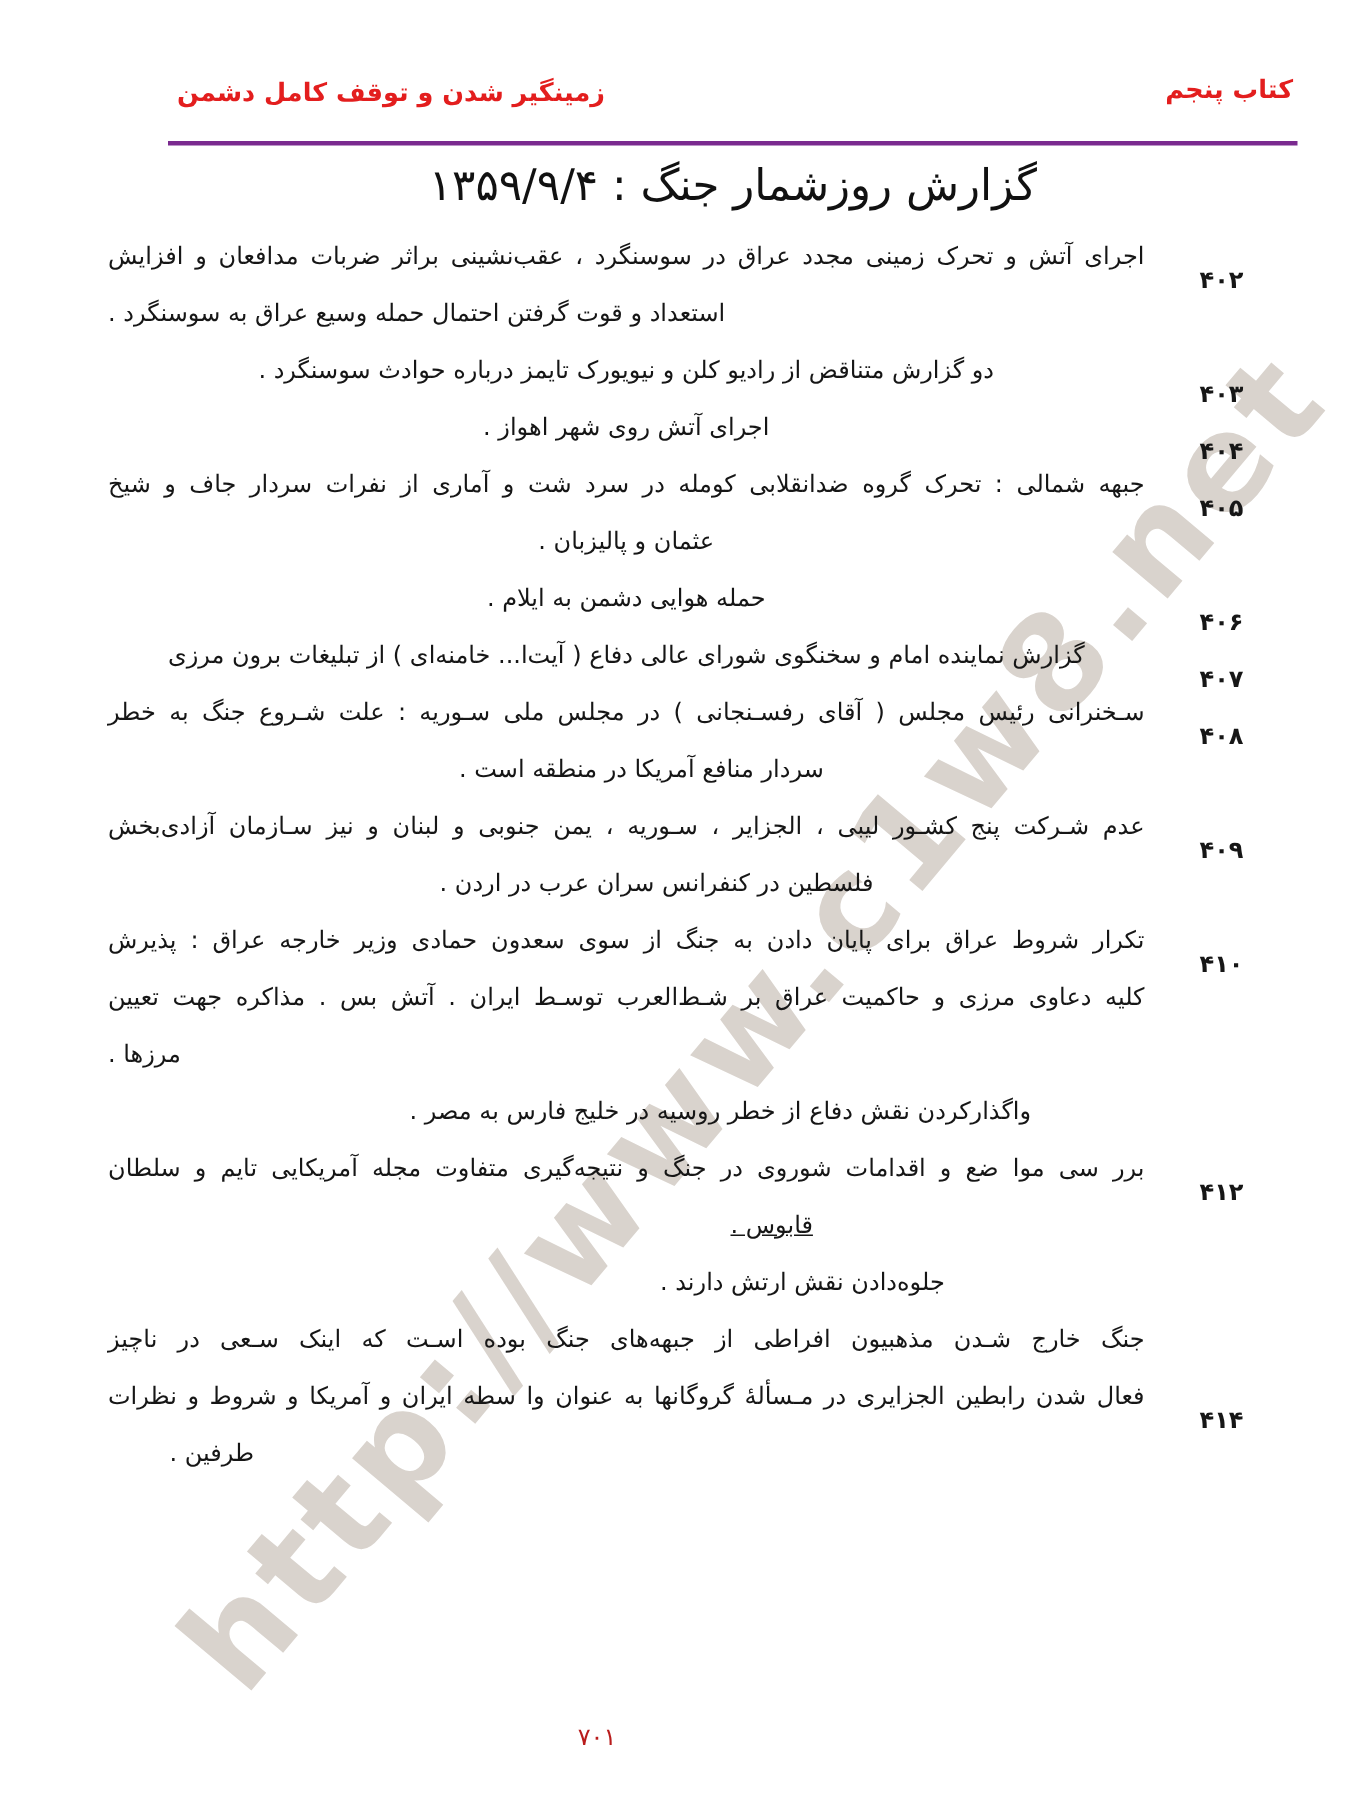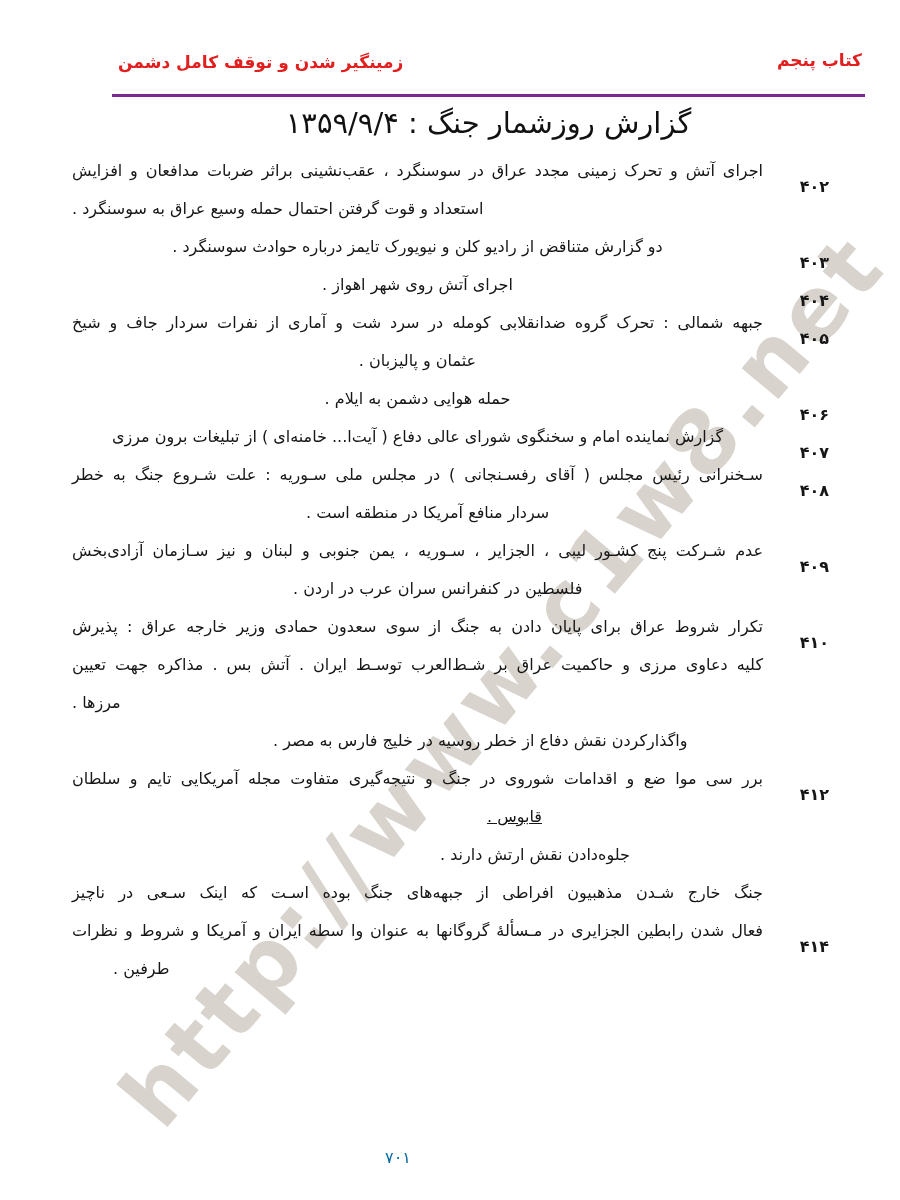--- a/index.html
+++ b/index.html
@@ -41,21 +41,21 @@
   .line.just{text-align:justify;text-align-last:justify;}
   .line.right{text-align:center;}
   .line.left{text-align:left;}
   .num{
     position:absolute;right:-66px;top:16px;
     font-weight:bold;font-size:16px;color:#161616;
   }
   .footer{
     position:absolute;top:1148px;left:0;width:796px;z-index:1;
     text-align:center;direction:rtl;
-    color:#0369a1;font-size:16px;letter-spacing:3px;
+    color:#b91c1c;font-size:16px;letter-spacing:3px;
   }
 </style>
 </head>
 <body>
 
 <div class="page">
 
   <div class="watermark">http://www.c1w8.net</div>
 
   <div class="header-right">کتاب پنجم</div>

